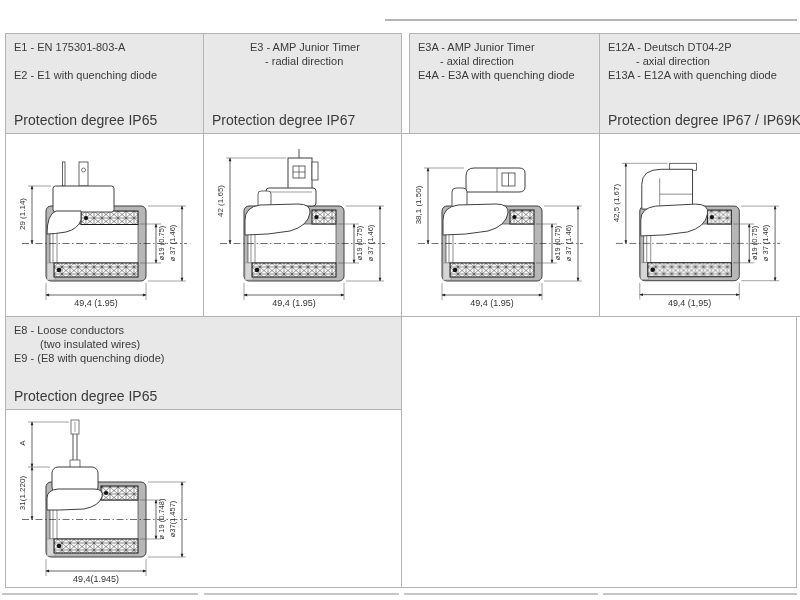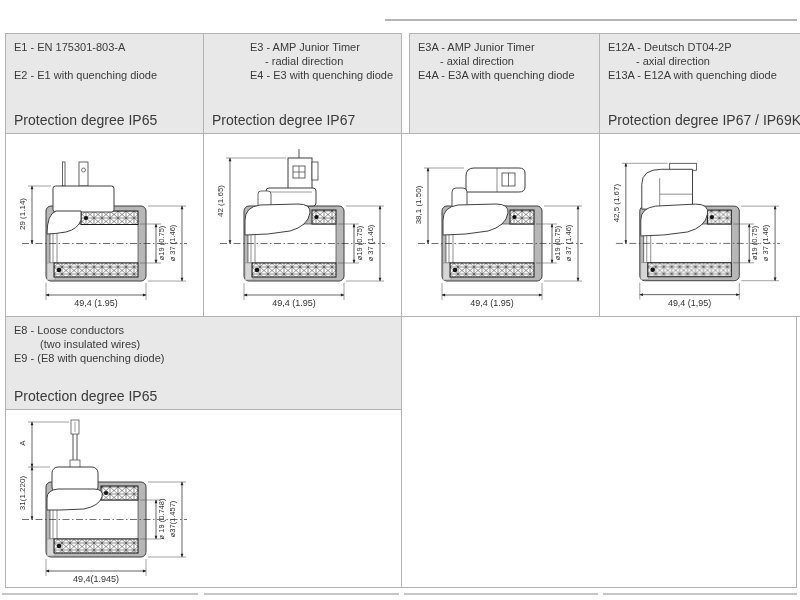--- a/index.html
+++ b/index.html
@@ -79,21 +79,20 @@
 
     <div class="cell hcell h0">
       <div class="hline">E1 - EN 175301-803-A</div>
       <div class="hline"></div>
       <div class="hline">E2 - E1 with quenching diode</div>
       <div class="prot">Protection degree IP65</div>
     </div>
     <div class="cell hcell h1">
       <div class="hline">E3 - AMP Junior Timer</div>
       <div class="hline" style="padding-left:15px">- radial direction</div>
-      <div class="hline">E4 - E3 with quenching diode</div>
       <div class="prot">Protection degree IP67</div>
     </div>
     <div class="cell hcell h2">
       <div class="hline">E3A - AMP Junior Timer</div>
       <div class="hline" style="padding-left:22px">- axial direction</div>
       <div class="hline">E4A - E3A with quenching diode</div>
       <div class="prot">Protection degree IP67</div>
     </div>
     <div class="cell hcell h3">
       <div class="hline">E12A - Deutsch DT04-2P</div>

